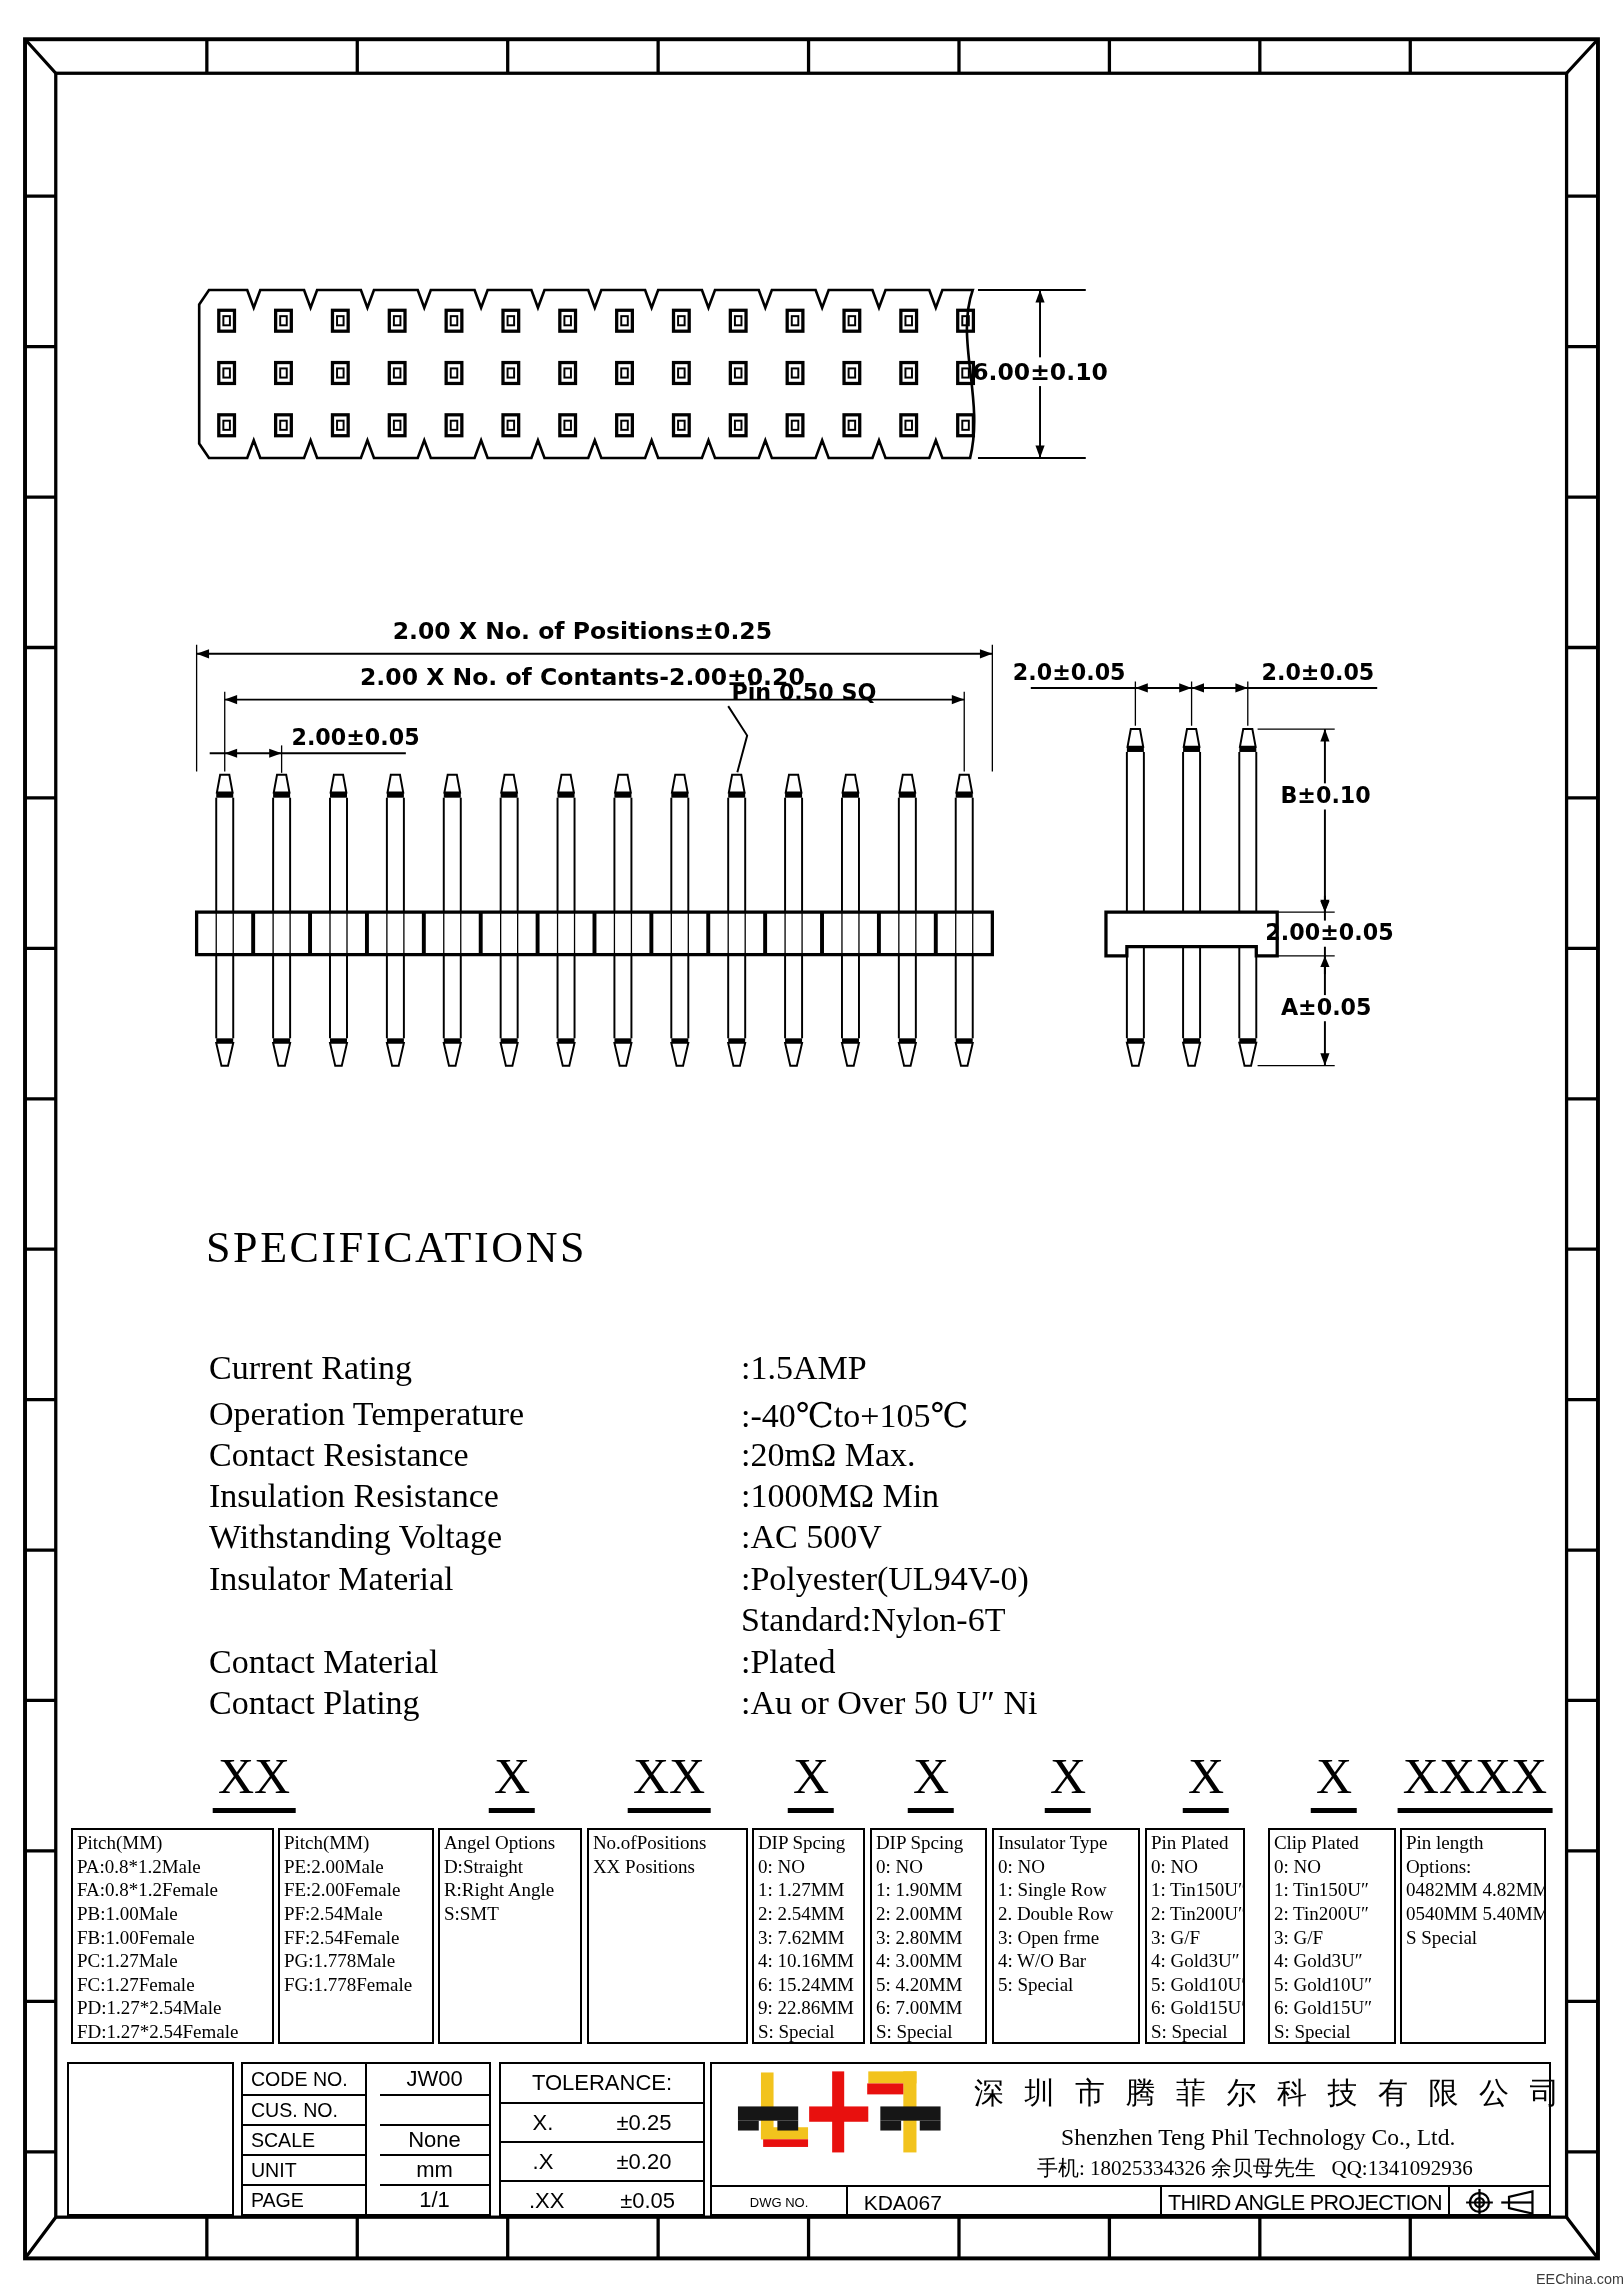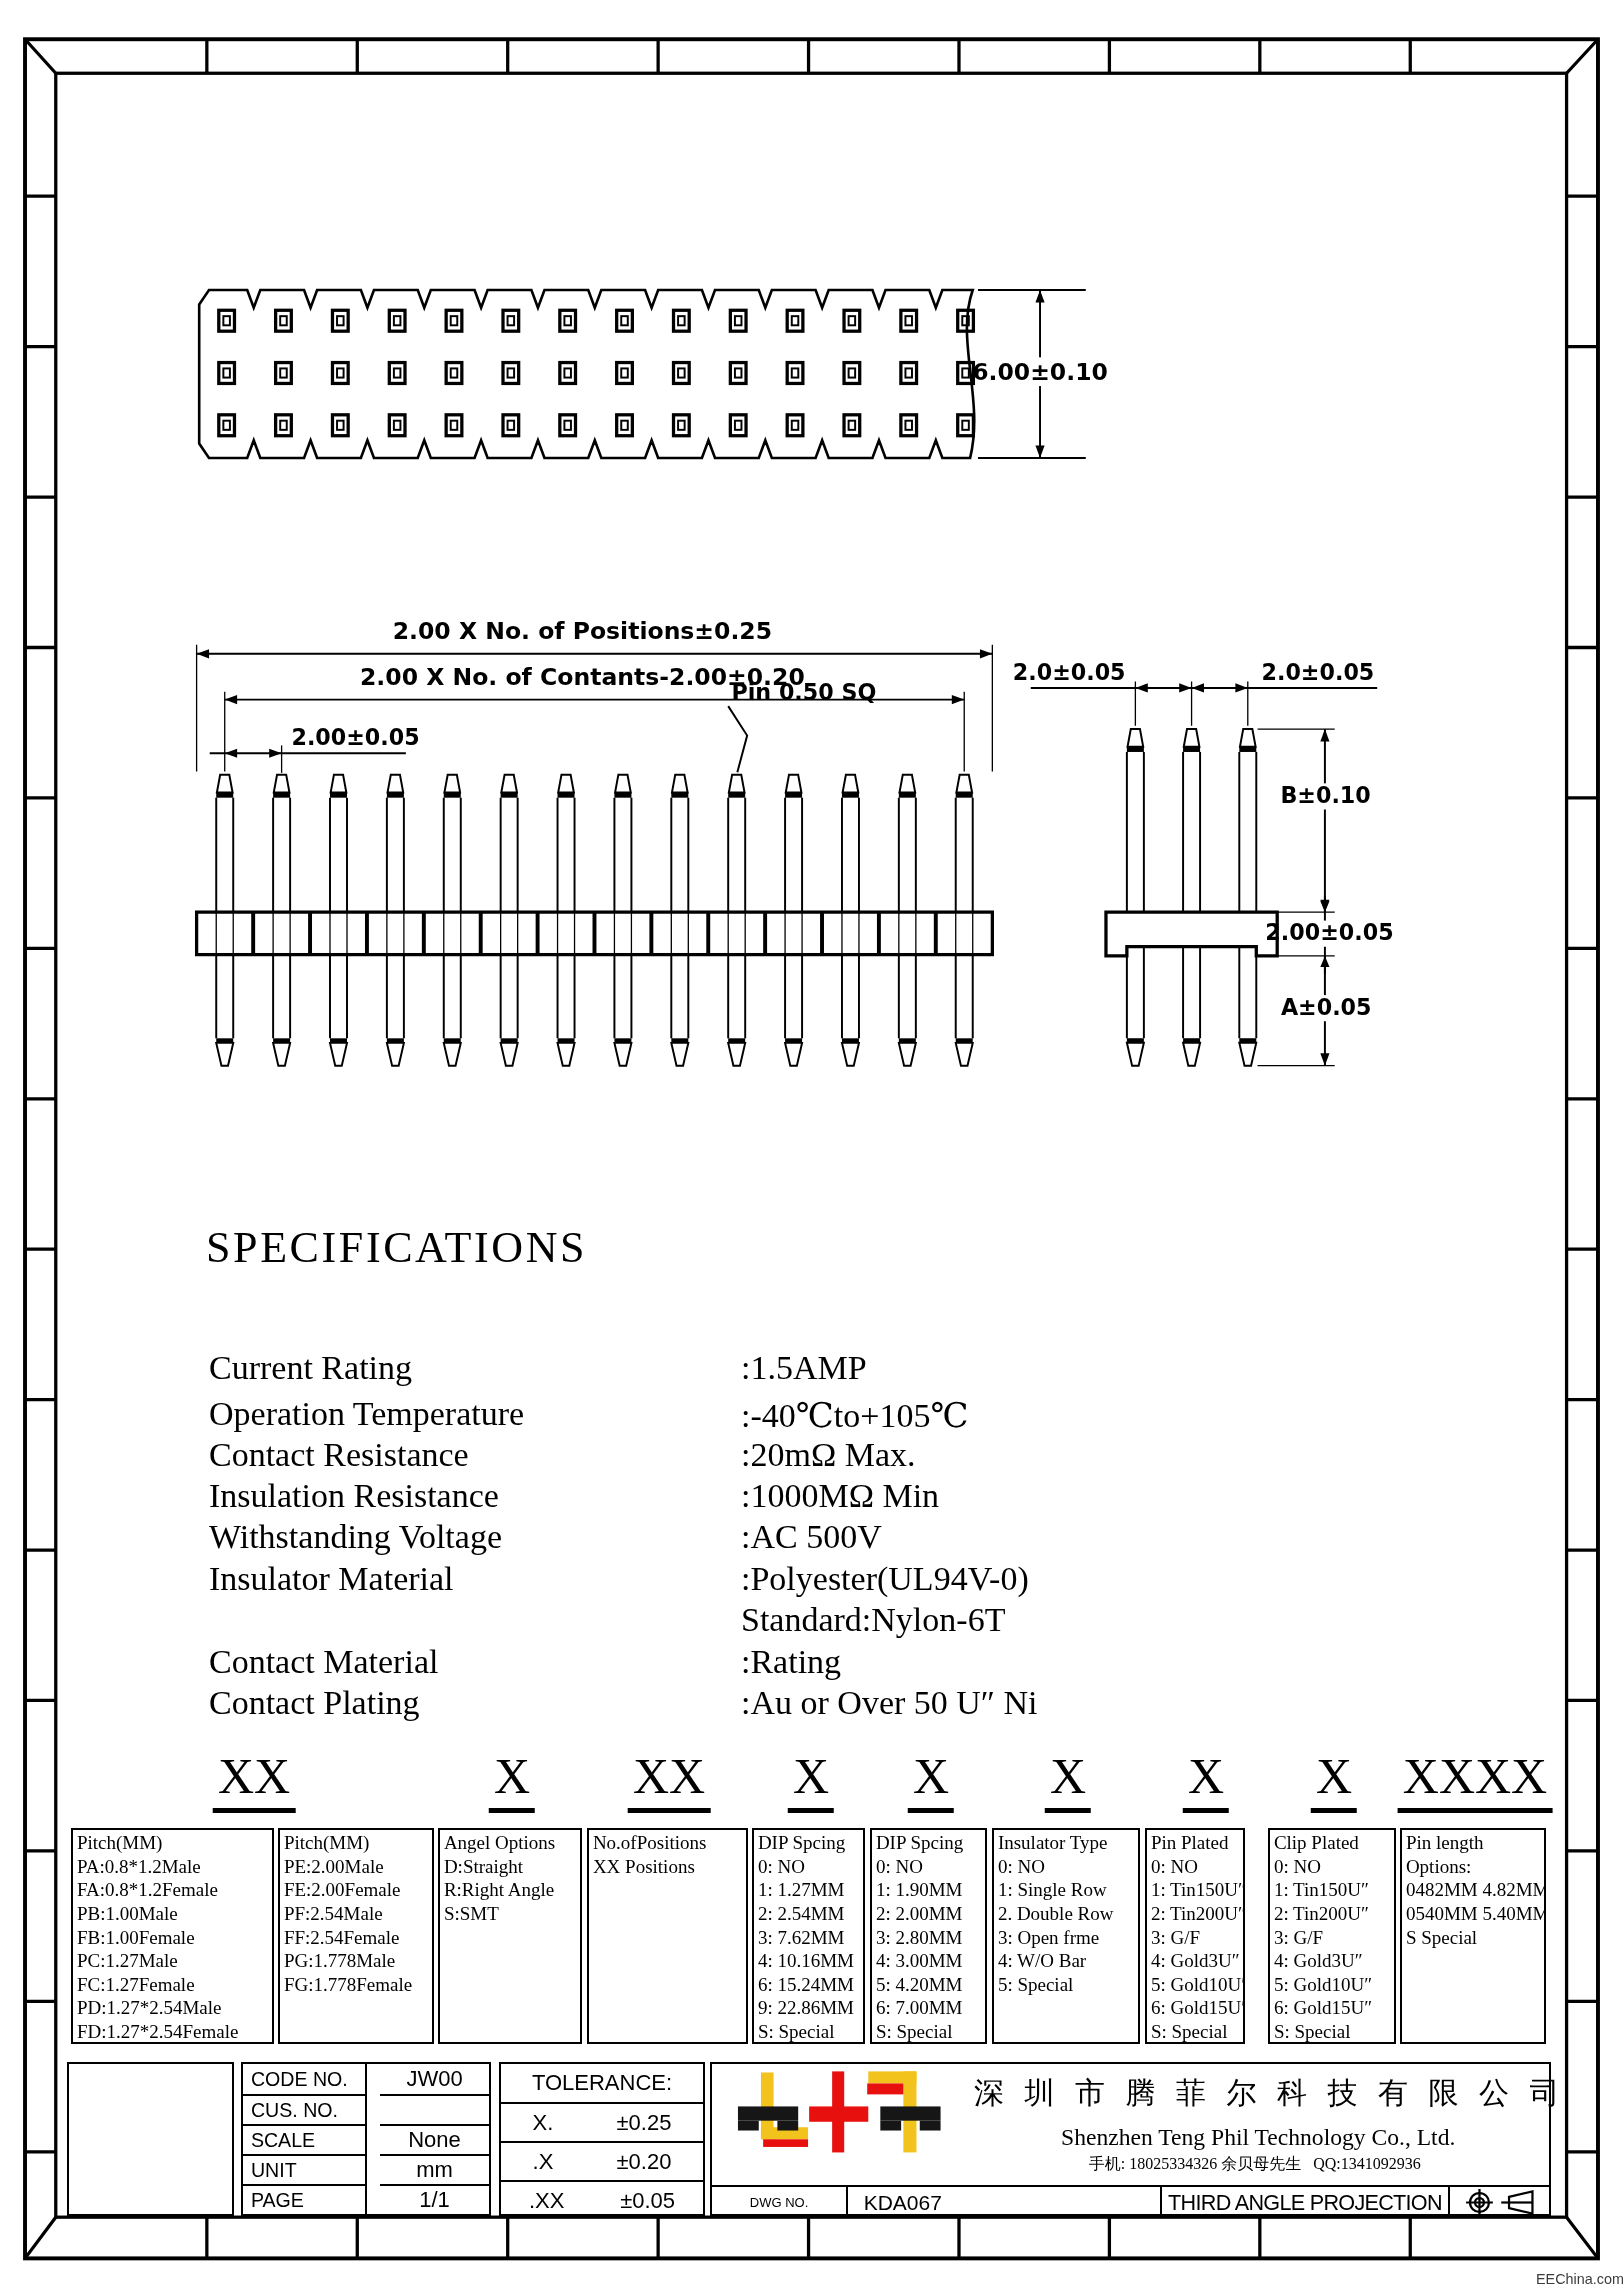--- a/index.html
+++ b/index.html
@@ -287,21 +287,21 @@
 <div class="abs spec-label" style="top:1436px">Contact Resistance</div>
 <div class="abs spec-value" style="top:1436px">:20mΩ Max.</div>
 <div class="abs spec-label" style="top:1477px">Insulation Resistance</div>
 <div class="abs spec-value" style="top:1477px">:1000MΩ Min</div>
 <div class="abs spec-label" style="top:1518px">Withstanding Voltage</div>
 <div class="abs spec-value" style="top:1518px">:AC 500V</div>
 <div class="abs spec-label" style="top:1560px">Insulator Material</div>
 <div class="abs spec-value" style="top:1560px">:Polyester(UL94V-0)</div>
 <div class="abs spec-value" style="top:1601px">Standard:Nylon-6T</div>
 <div class="abs spec-label" style="top:1643px">Contact Material</div>
-<div class="abs spec-value" style="top:1643px">:Rating</div>
+<div class="abs spec-value" style="top:1643px">:Plated</div>
 <div class="abs spec-label" style="top:1684px">Contact Plating</div>
 <div class="abs spec-value" style="top:1684px">:Au or Over 50 U″ Ni</div>
 
 <div>
   <span class="abs code-mark" style="left:254px">XX</span>
   <span class="abs code-mark" style="left:512px">X</span>
   <span class="abs code-mark" style="left:669px">XX</span>
   <span class="abs code-mark" style="left:811px">X</span>
   <span class="abs code-mark" style="left:931px">X</span>
   <span class="abs code-mark" style="left:1068px">X</span>
@@ -452,21 +452,21 @@
       <rect x="322" y="8" width="24" height="148" fill="#f2c31d"></rect>
       <rect x="256" y="30" width="66" height="20" fill="#e8100e"></rect>
       <rect x="280" y="72" width="110" height="26" fill="#161616"></rect>
       <rect x="280" y="98" width="38" height="18" fill="#161616"></rect>
       <rect x="352" y="98" width="38" height="18" fill="#161616"></rect>
     </g>
   </svg>
 
   <div class="abs" style="left:262px;right:6.5px;top:9.2px;text-align:center;font-size:30px;letter-spacing:6.5px;white-space:nowrap">深 圳 市 腾 菲 尔 科 技 有 限 公 司</div>
   <div class="abs serif" style="left:262px;right:6.5px;top:60px;text-align:center;font-size:23.6px;white-space:nowrap">Shenzhen Teng Phil Technology Co., Ltd.</div>
-  <div class="abs serif" style="left:255px;right:6.5px;top:90px;text-align:center;font-size:16px;white-space:pre">手机: 18025334326 余贝母先生   QQ:1341092936</div>
+  <div class="abs serif" style="left:255px;right:6.5px;top:90px;text-align:center;font-size:21px;white-space:pre">手机: 18025334326 余贝母先生   QQ:1341092936</div>
 
   <div class="abs" style="left:0;right:0;top:121px;height:31px;border-top:2.6px solid #000">
     <div class="dwg-cell sans" style="left:0;width:134px;justify-content:center;font-size:13px">DWG NO.</div>
     <div class="dwg-cell sans" style="left:134px;width:314px;border-left:2.6px solid #000;padding-left:15.7px;font-size:21px">KDA067</div>
     <div class="dwg-cell sans" style="left:448px;width:288px;border-left:2.6px solid #000;justify-content:center;font-size:21.6px;font-weight:normal;letter-spacing:-0.7px">THIRD ANGLE PROJECTION</div>
     <div class="dwg-cell" style="left:736px;width:99px;border-left:2.6px solid #000;justify-content:center">
       <svg width="98" height="29" viewBox="0 0 160 52">
         <circle cx="45" cy="26" r="17" fill="none" stroke="#000" stroke-width="4"></circle>
         <circle cx="45" cy="26" r="8" fill="none" stroke="#000" stroke-width="4"></circle>
         <path d="M45 2V50 M21 26H69" stroke="#000" stroke-width="4"></path>

